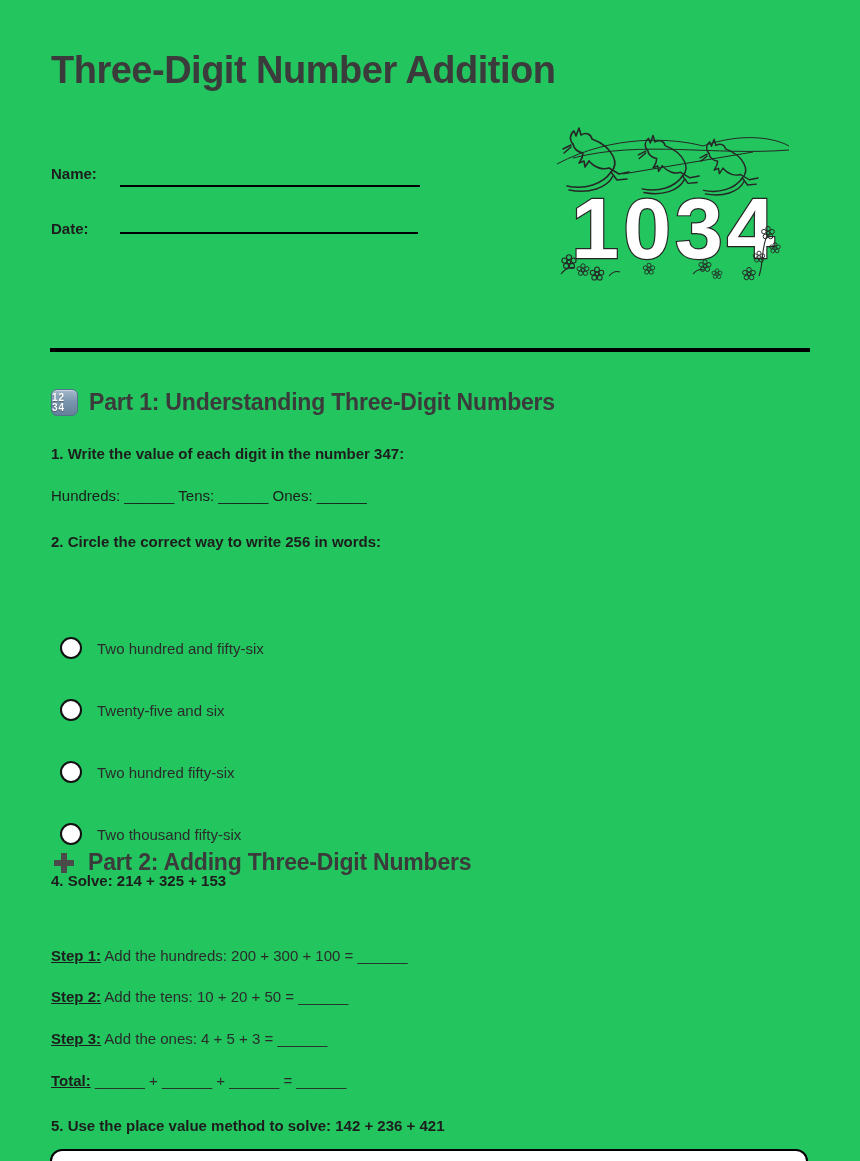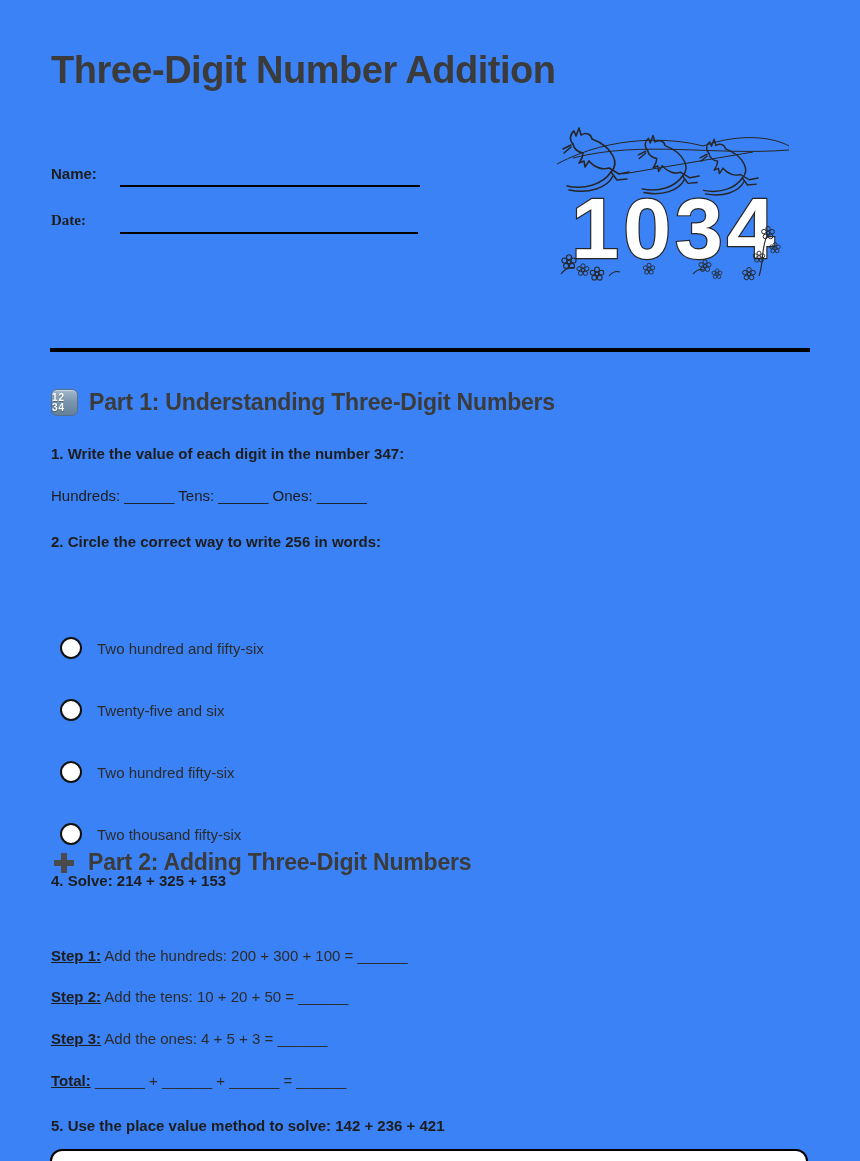--- a/index.html
+++ b/index.html
@@ -1,18 +1,18 @@
 <!DOCTYPE html>
 <html><head>
 <meta charset="utf-8">
 <style>
   * { margin:0; padding:0; box-sizing:border-box; }
   html,body { background:#e9e9e9; }
   .page {
-    position:relative; width:860px; height:1161px; background:#3b82f6;
+    position:relative; width:860px; height:1161px; background:#22c55e;
     overflow:hidden; font-family:"Liberation Sans", sans-serif; color:#212121;
   }
   .abs { position:absolute; }
   .title {
     font-size:38px; font-weight:700; line-height:45px; color:#3b3b3b;
     letter-spacing:-0.5px; width:520px;
   }
   .field-label { font-size:15px; font-weight:700; color:#1d1d1d; }
   .write-line { border-bottom:2px solid #000; }
   .divider { background:#000; height:4px; }
@@ -39,21 +39,21 @@
 </head>
 <body>
 
 <div class="page">
 
   <h1 class="abs title" style="left:51px; top:48px;">Three-Digit Number Addition</h1>
 
   <span class="abs field-label" style="left:51px; top:165px;">Name:</span>
   <span class="abs write-line" style="left:120px; top:167px; width:300px; height:20px;"></span>
 
-  <span class="abs field-label" style="left:51px; top:212px;font-family:Liberation Serif, serif;">Date:</span>
+  <span class="abs field-label" style="left:51px; top:220px;">Date:</span>
   <span class="abs write-line" style="left:120px; top:214px; width:298px; height:20px;"></span>
 
   <svg class="abs" style="left:553px; top:116px;" width="240" height="170" viewBox="0 0 240 170">
     <defs>
       <g id="kanga" fill="none" stroke="#262626" stroke-width="1.6" stroke-linecap="round" stroke-linejoin="round">
         <path d="M18 22 C14 18 15 12 19 9 L21 14 L24 6 L26 13 C31 10 36 12 37 17 C45 20 54 26 58 34 C61 40 60 46 56 50"></path>
         <path d="M18 22 C19 27 23 30 28 31 C28 36 26 38 24 41 L29 39 L30 45 L34 39"></path>
         <path d="M16 23 L8 27 M16 25 L9 31"></path>
         <path d="M34 39 C40 46 48 48 54 46 L64 52 L74 50 M56 50 L62 58 L72 57"></path>
         <path d="M56 50 C48 62 30 68 12 64 M58 54 C52 66 34 72 14 68"></path>

